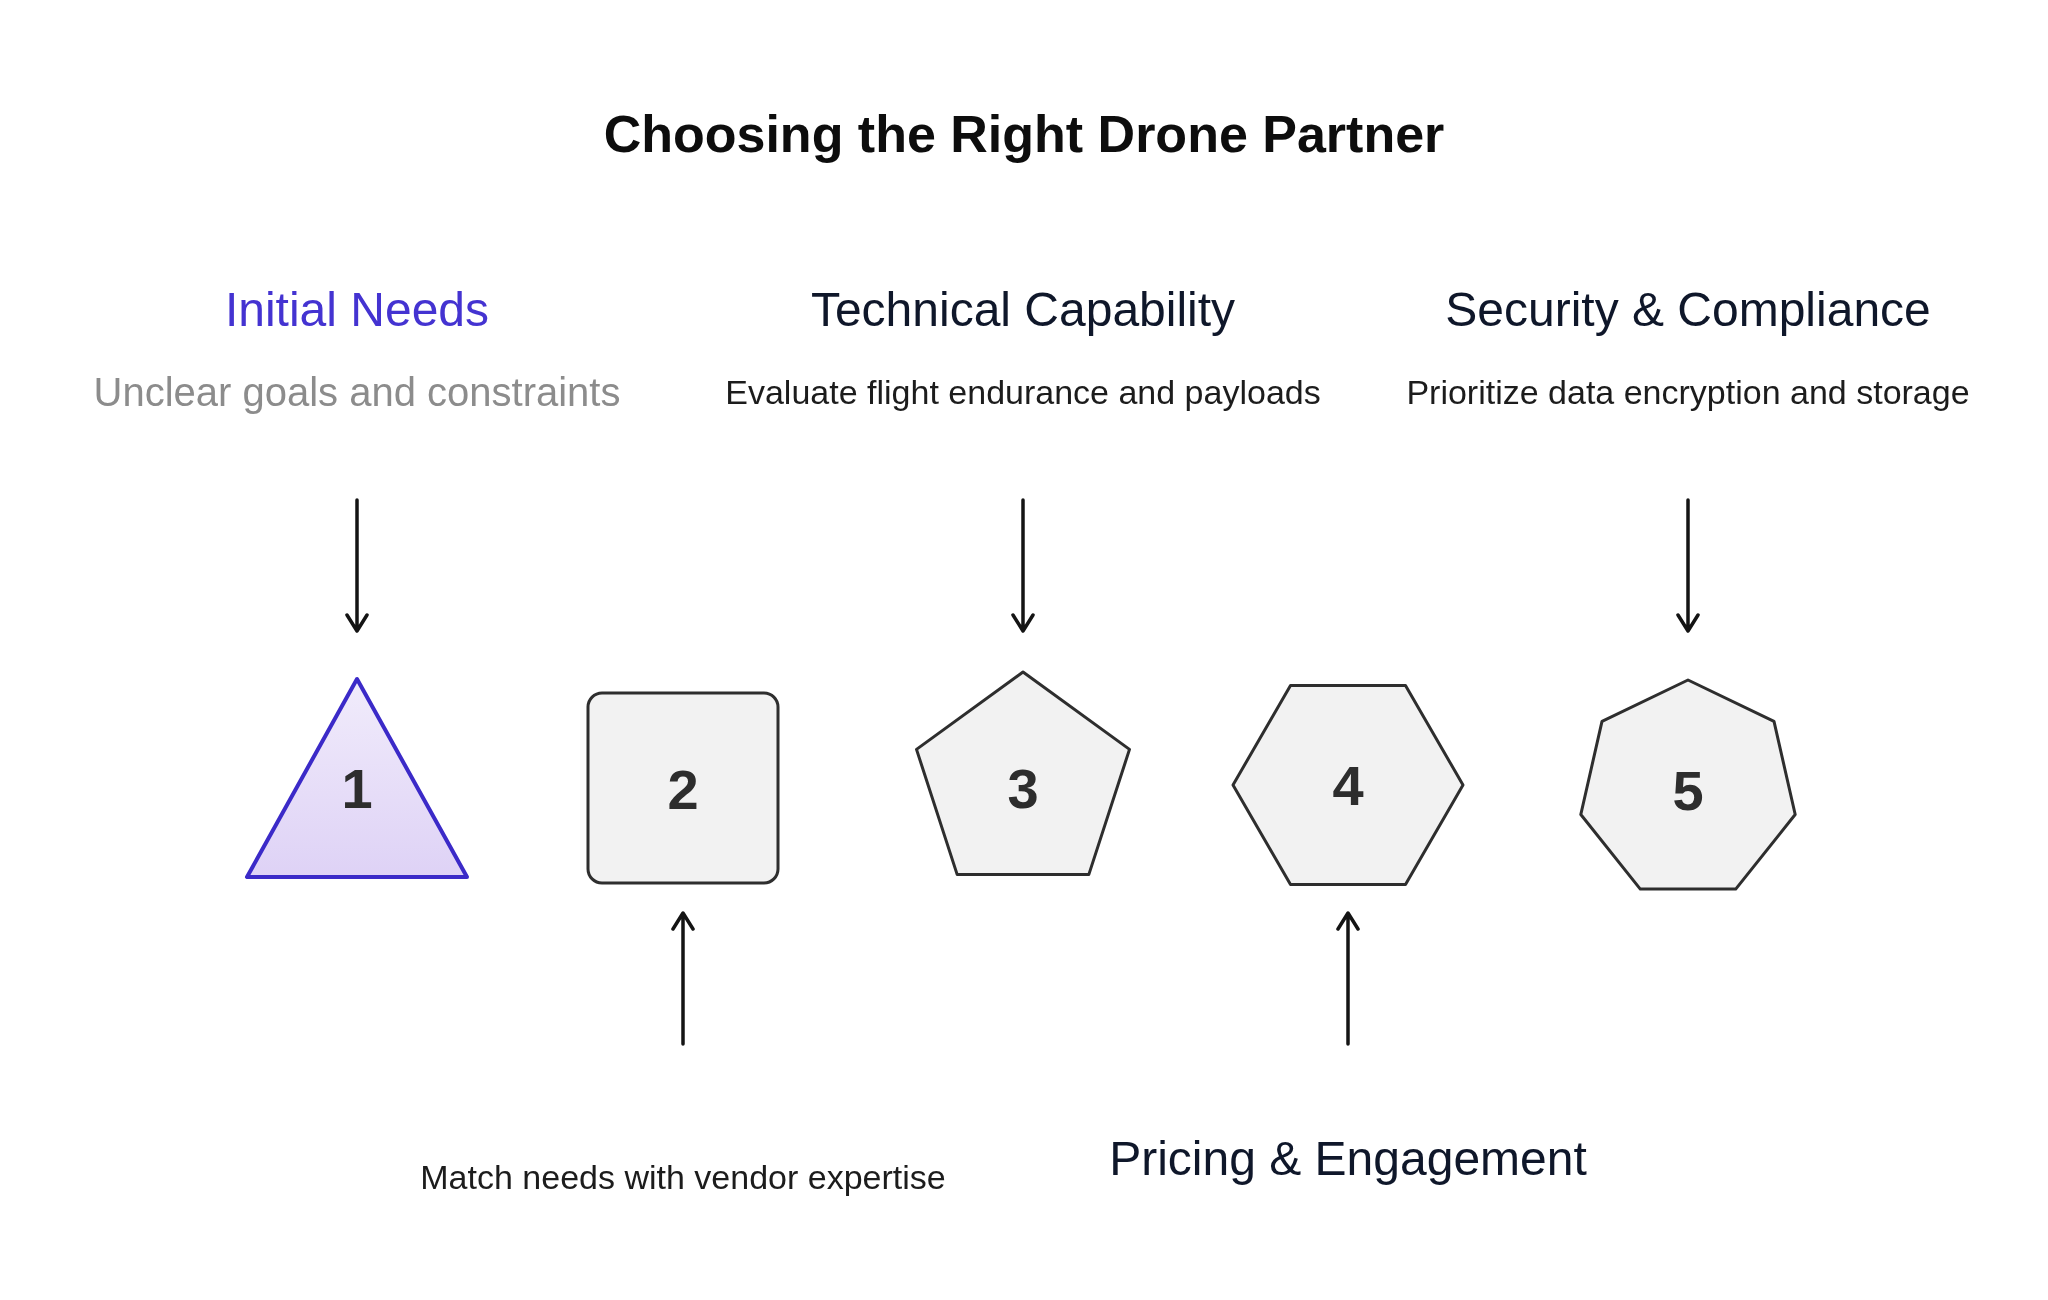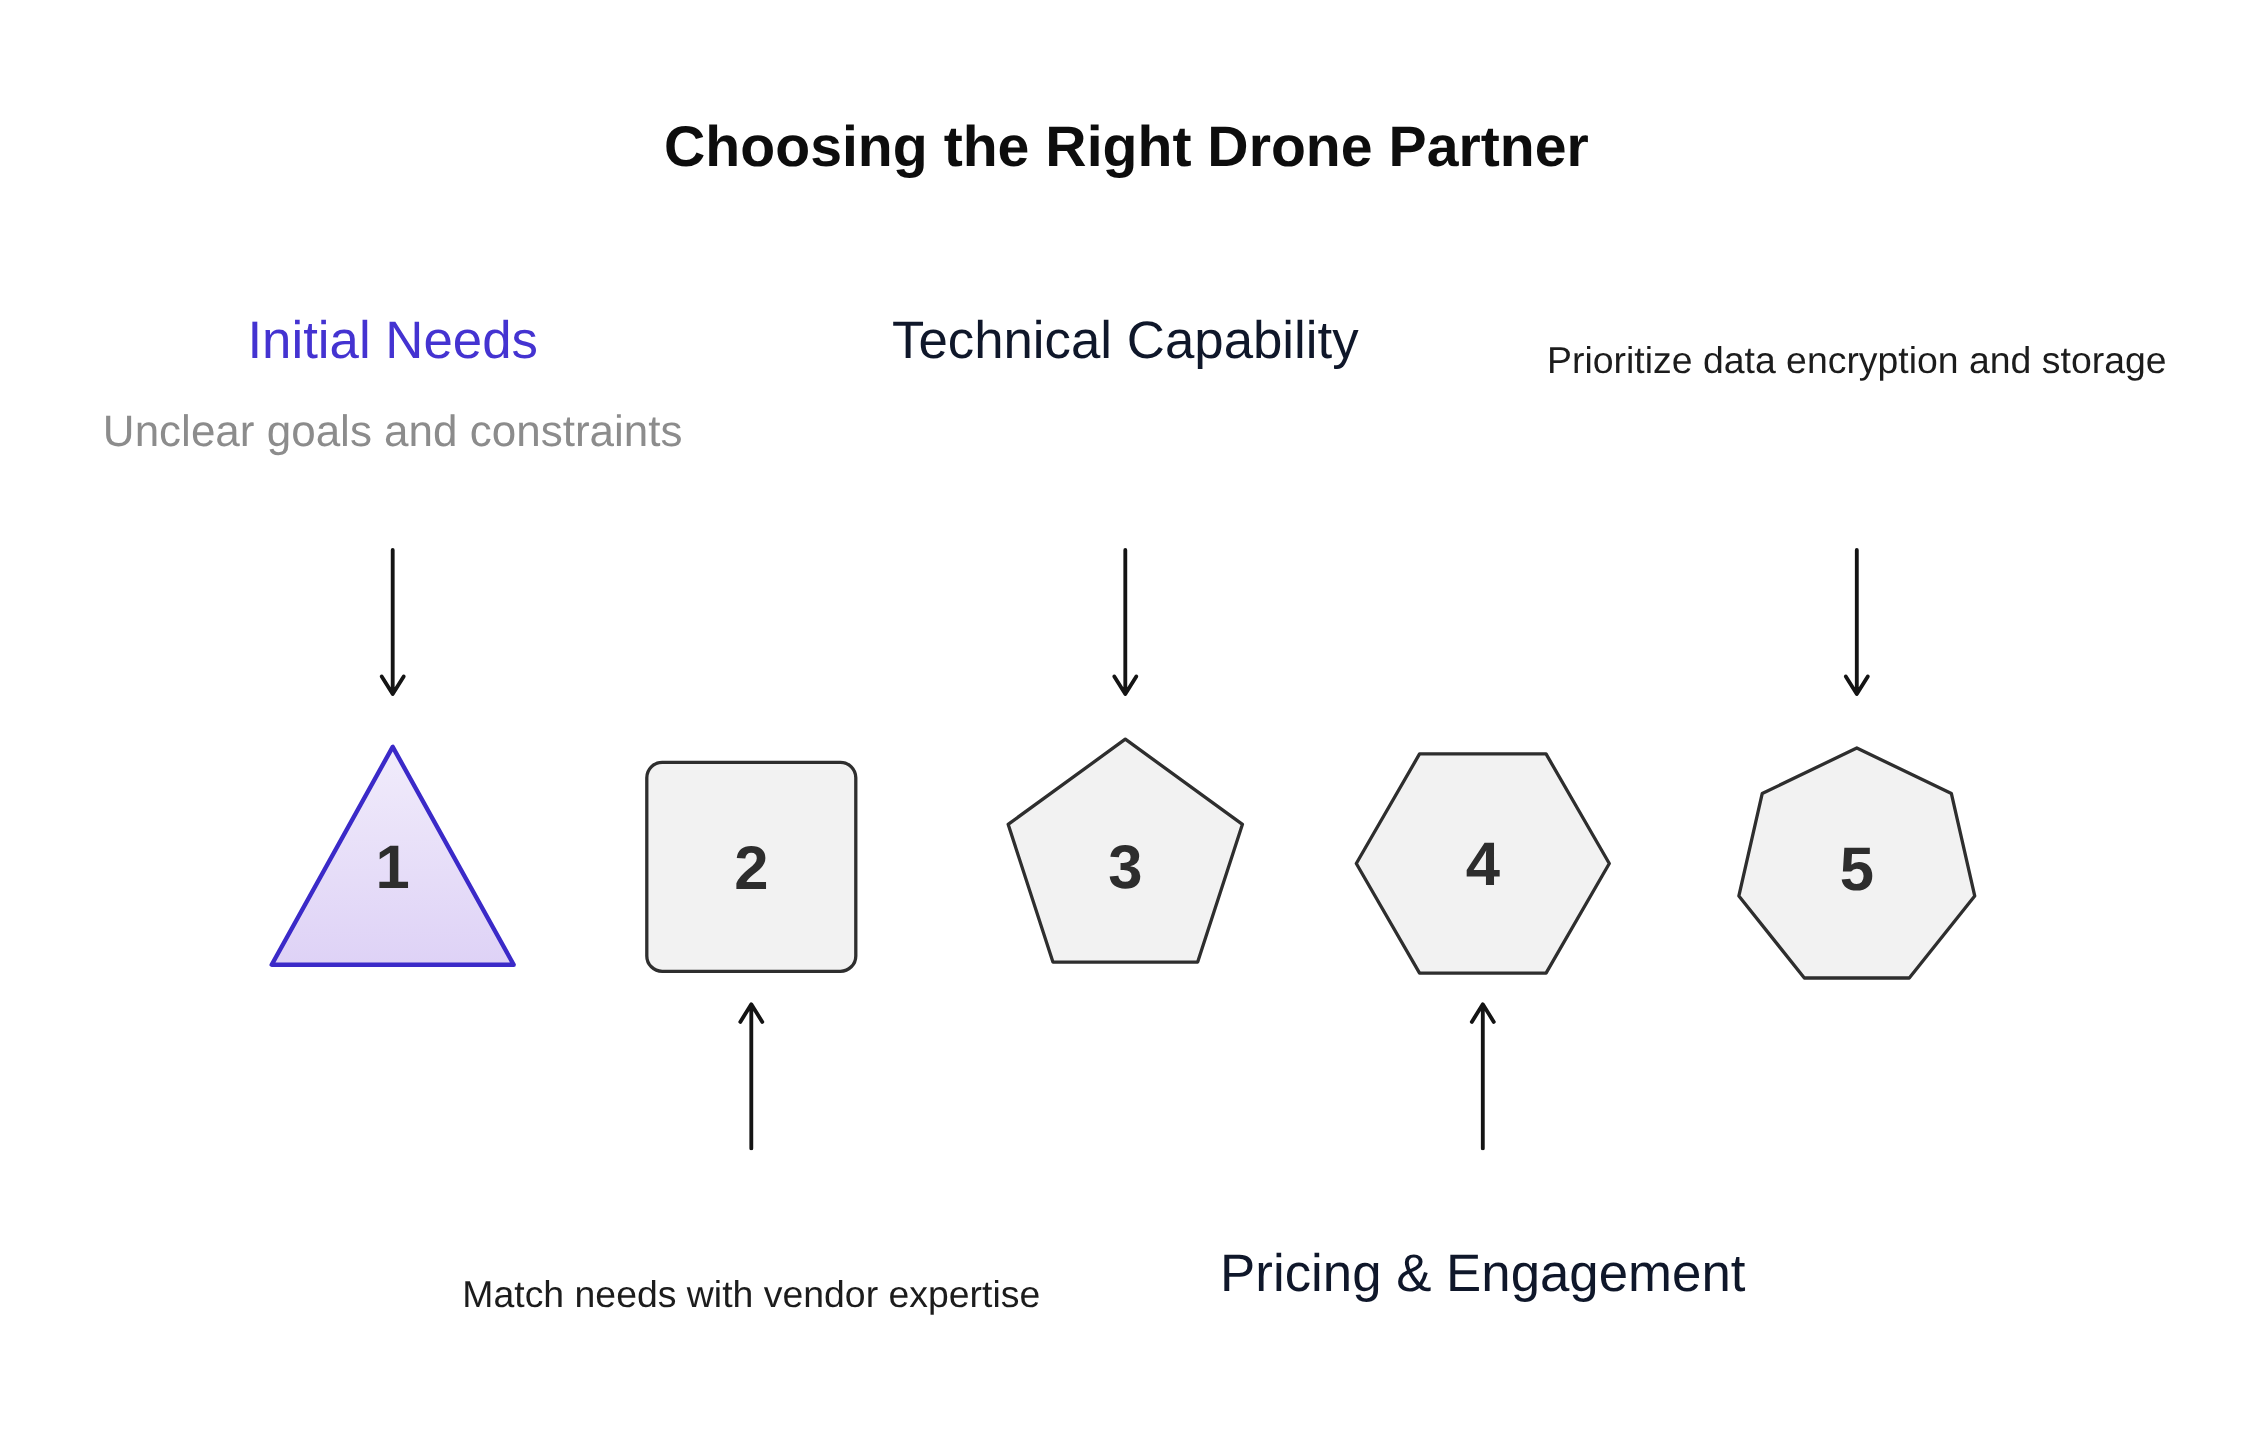--- a/index.html
+++ b/index.html
@@ -80,23 +80,25 @@
 
   <h1 class="diagram-title">Choosing the Right Drone Partner</h1>
 
   <div class="step-label accent" style="left:57px; top:278px; width:600px;">
     <div class="step-title">Initial Needs</div>
     <div class="step-desc">Unclear goals and constraints</div>
   </div>
 
   <div class="step-label" style="left:693px; top:278px; width:660px;">
     <div class="step-title">Technical Capability</div>
+    <div class="step-desc">Evaluate flight endurance and payloads</div>
   </div>
 
   <div class="step-label" style="left:1358px; top:278px; width:660px;">
+    <div class="step-title">Security &amp; Compliance</div>
     <div class="step-desc">Prioritize data encryption and storage</div>
   </div>
 
   <div class="step-label" style="left:363px; top:1127px; width:640px;">
     <div class="step-desc">Match needs with vendor expertise</div>
   </div>
 
   <div class="step-label" style="left:1028px; top:1127px; width:640px;">
     <div class="step-title">Pricing &amp; Engagement</div>
   </div>

